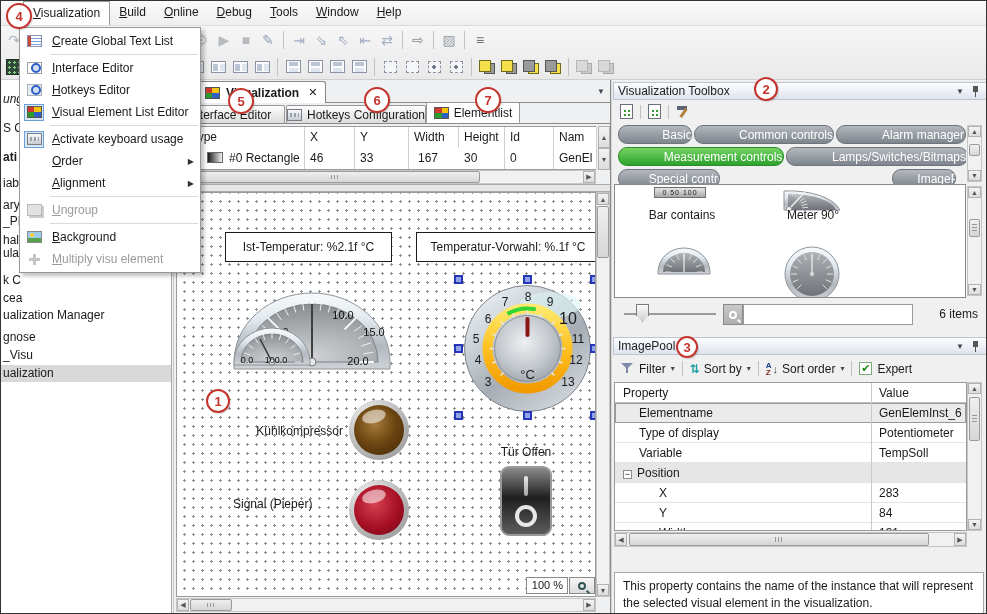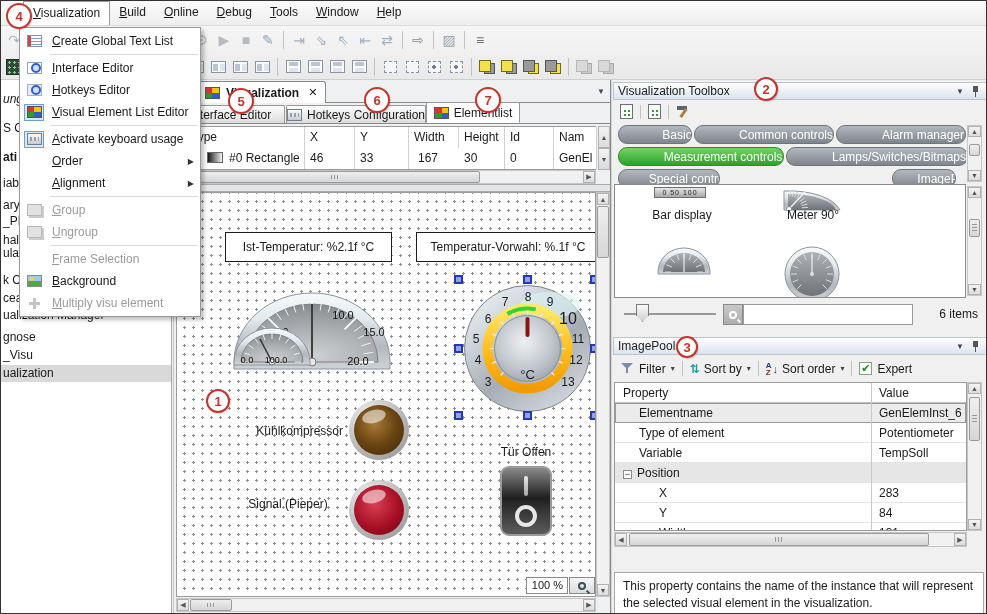--- a/index.html
+++ b/index.html
@@ -534,21 +534,21 @@
           <div class="hnd" style="left: 277px; top: 218px;"></div>
           <div class="hnd" style="left: 346px; top: 218px;"></div>
           <div class="hnd" style="left: 413px; top: 218px;"></div>
         </div>
 
       <div class="clabel" style="left:56px;top:231px;width:110px;text-align:right;">Kühlkompressor</div>
       <div class="lamp" style="left:172px;top:207px;">
           <div class="lamp-inner lamp-amber"></div>
         </div>
 
-      <div class="clabel" style="left:56px;top:304px;width:110px;text-align:center;">Signal (Pieper)</div>
+      <div class="clabel" style="left:56px;top:304px;width:110px;text-align:left;">Signal (Pieper)</div>
       <div class="lamp" style="left:172px;top:287px;">
           <div class="lamp-inner lamp-red"></div>
         </div>
 
       <div class="clabel" style="left:317px;top:252px;width:64px;text-align:center;">Tür Offen</div>
       <div id="switch" style="left:323px;top:273px;">
         <div class="bar"></div>
         <div class="ring"></div>
       </div>
 
@@ -611,21 +611,21 @@
           <span>▲</span>
         </div>
       <div class="sb-thumb" style="left:1px;top:18px;width:11px;height:12px;"></div>
       <div class="sb-btn" style="left:0;bottom:0;width:13px;height:11px;">
           <span>▼</span>
         </div>
     </div>
 
     <div id="items-box">
       <div class="baricon" style="left:39px;top:2px;">0  50  100</div>
-      <div class="itemlabel" style="left:14px;top:23px;width:106px;">Bar display</div>
+      <div class="itemlabel" style="left:14px;top:23px;width:106px;">Bar contains</div>
 
       <svg class="abs" style="left:168px;top:0;" width="58" height="26" viewBox="0 0 58 26">
         <path d="M1 25 L1 6 A52 24 0 0 1 57 25 Z" fill="url(#gSilver)" stroke="#8e949a"></path>
         <path d="M5 25 L5 9 A46 19 0 0 1 53 25 Z" fill="url(#gIconFace)"></path>
         <g id="i90-ticks">
             <line x1="7.133024655719556" y1="11.049468924807307" x2="7.655959112205505" y2="5.072300736256835" stroke="#dddddd" stroke-width="1"></line>
             <line x1="9.364647586332769" y1="11.442964258242112" x2="10.917561856947895" y2="5.647409300507704" stroke="#dddddd" stroke-width="1"></line>
             <line x1="11.494037402629093" y1="12.21799876852355" x2="14.029746973073289" y2="6.780152046303652" stroke="#dddddd" stroke-width="1"></line>
             <line x1="13.4564936725636" y1="13.351023424243106" x2="16.897952290669874" y2="8.436111158509156" stroke="#dddddd" stroke-width="1"></line>
             <line x1="15.192388155425117" y1="14.80761184457488" x2="19.4350288425444" y2="10.564971157455597" stroke="#dddddd" stroke-width="1"></line>
@@ -730,21 +730,21 @@
       <div id="pgrid-head">
         <div class="pg-col1">Property</div>
         <div class="pg-col2">Value</div>
       </div>
       <div id="pgrid-body">
           <div class="prow sel" style="top: 20px;">
             <div class="pg-col1"><span style="padding-left: 16px;">Elementname</span></div>
             <div class="pg-col2">GenElemInst_6</div>
           </div>
           <div class="prow" style="top: 40px;">
-            <div class="pg-col1"><span style="padding-left: 16px;">Type of element</span></div>
+            <div class="pg-col1"><span style="padding-left: 16px;">Type of display</span></div>
             <div class="pg-col2">Potentiometer</div>
           </div>
           <div class="prow" style="top: 60px;">
             <div class="pg-col1"><span style="padding-left: 16px;">Variable</span></div>
             <div class="pg-col2">TempSoll</div>
           </div>
           <div class="prow grp" style="top: 80px;">
             <div class="pg-col1"><span class="pgbox">−</span><span style="padding-left: 0px;">Position</span></div>
           </div>
           <div class="prow" style="top: 100px;">
@@ -821,35 +821,25 @@
         <span class="cm-sub">▶</span>
       </div>
       <div class="cm-item">
         <span class="micwrap"></span>
         <span class="cm-label"><u>A</u>lignment</span>
         <span class="cm-sub">▶</span>
       </div>
       <div class="cm-sep"></div>
       <div class="cm-item dis">
         <span class="micwrap">
-          <span class="mic mic-group"></span>
-        </span>
-        <span class="cm-label"><u>G</u>roup</span>
-      </div>
-      <div class="cm-item dis">
-        <span class="micwrap">
           <span class="mic mic-ungroup"></span>
         </span>
         <span class="cm-label"><u>U</u>ngroup</span>
       </div>
       <div class="cm-sep"></div>
-      <div class="cm-item dis">
-        <span class="micwrap"></span>
-        <span class="cm-label"><u>F</u>rame Selection</span>
-      </div>
       <div class="cm-item">
         <span class="micwrap">
           <span class="mic mic-background"></span>
         </span>
         <span class="cm-label"><u>B</u>ackground</span>
       </div>
       <div class="cm-item dis">
         <span class="micwrap">
           <span class="mic mic-plus"></span>
         </span>

